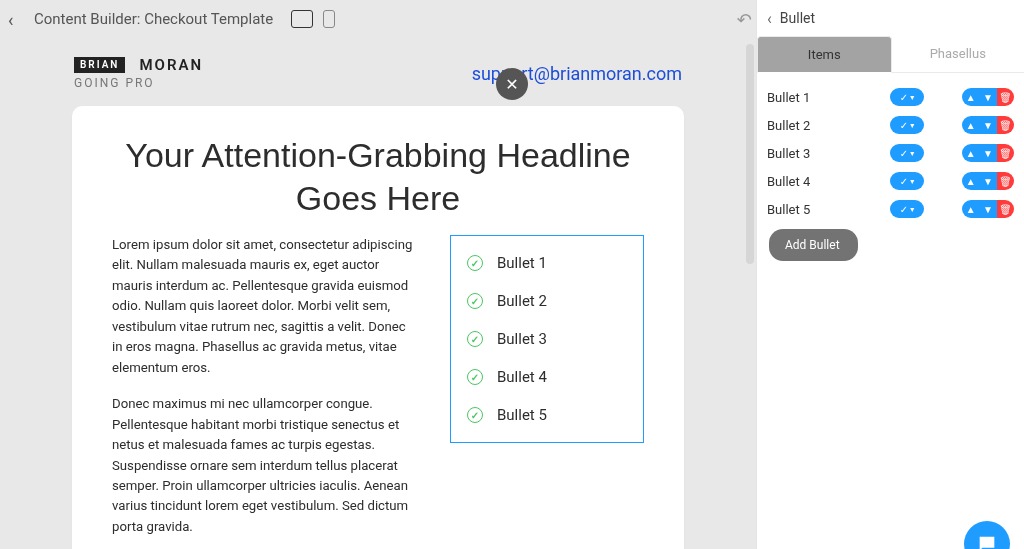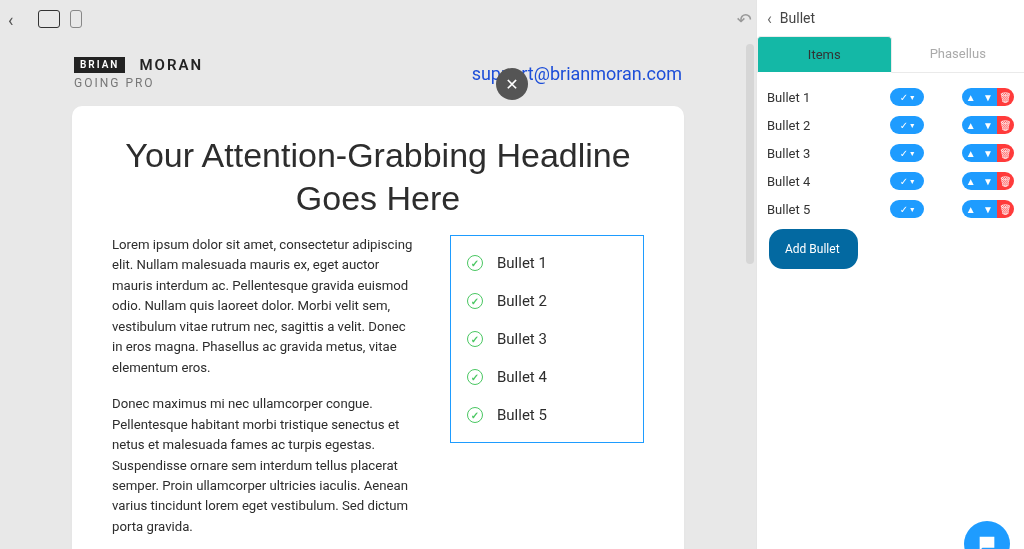--- a/index.html
+++ b/index.html
@@ -82,62 +82,63 @@
   .side-vert-thumb {
     width:8px; margin-left:2px; height:220px; margin-top:6px; background:#c9c9c9; border-radius:4px; opacity:.6;
   }
 
   .sp-header { height:36px; display:flex; align-items:center; gap:8px; padding:0 10px; color:#444;}
   .sp-header .chev { font-size:16px; color:#666; cursor:pointer; }
   .sp-header .ttl { font-size:14px; }
 
   .sp-tabs { display:flex; border-bottom:1px solid #eaeaea;}
   .sp-tab { flex:1; text-align:center; font-size:13px; padding:10px 0; color:#aaa; cursor:pointer;}
-  .sp-tab.active { color:#333; border:1px solid #eaeaea; border-bottom:1px solid #fff; border-top-left-radius:4px; border-top-right-radius:4px; margin-bottom:-1px; background:#14b8a6;}
+  .sp-tab.active { color:#333; border:1px solid #eaeaea; border-bottom:1px solid #fff; border-top-left-radius:4px; border-top-right-radius:4px; margin-bottom:-1px; background:#a3a3a3;}
 
   .sp-body { padding:10px 10px 0 10px; }
   .bul-row { display:flex; align-items:center; height:28px; gap:6px; margin-bottom:0;}
   .bul-row .name { flex:1; font-size:13px; color:#333; }
   .pill {
     height:18px; border-radius:10px; display:flex; align-items:center; justify-content:center;
     background:#1e9cff; color:#fff; cursor:pointer;
   }
   .pill.toggle { width:34px; margin-right:32px;}
   .pill.toggle .ck { font-size:10px; margin-right:2px; }
   .pill.toggle .car { font-size:8px; }
   .tri-pill {
     display:flex; height:18px; border-radius:10px; overflow:hidden; width:52px;
   }
   .tri-pill .seg { flex:1; display:flex; align-items:center; justify-content:center; font-size:10px; color:#fff; cursor:pointer;}
   .tri-pill .seg.up, .tri-pill .seg.dn { background:#1e9cff; }
   .tri-pill .seg.del { background:#ff3b3b; }
 
   .add-bullet-btn {
     margin-top:6px; margin-left:2px;
-    background:#0369a1; color:#fff; border:none; border-radius:14px; height:40px; padding:0 16px; font-size:12px; cursor:pointer;
+    background:#737373; color:#fff; border:none; border-radius:14px; height:32px; padding:0 16px; font-size:12px; cursor:pointer;
     display:flex; align-items:center; gap:2px;
   }
   .cursor-glyph { font-size:10px; }
 
   
   .chat-fab {
     position:fixed; right:14px; bottom:0px;
     width:46px; height:46px; border-radius:50% 50% 0 0 / 50% 50% 0 0;
     background:#1e9cff; color:#fff; font-size:22px;
     display:flex; align-items:center; justify-content:center; cursor:pointer;
     transform:translateY(18px);
     border-radius:50%;
   }
 
 </style>
 </head>
 <body>
 
 <div class="topbar">
   <div class="back">‹</div>
+  <div class="title">Content Builder: Checkout Template</div>
   <div class="device-toggle">
     <div class="dev active"></div>
     <div class="dev phone"></div>
   </div>
   <div class="spacer"></div>
   <div class="undo-redo">
     <span>↶</span>
     <span>↷</span>
   </div>
   <button class="btn dark">

